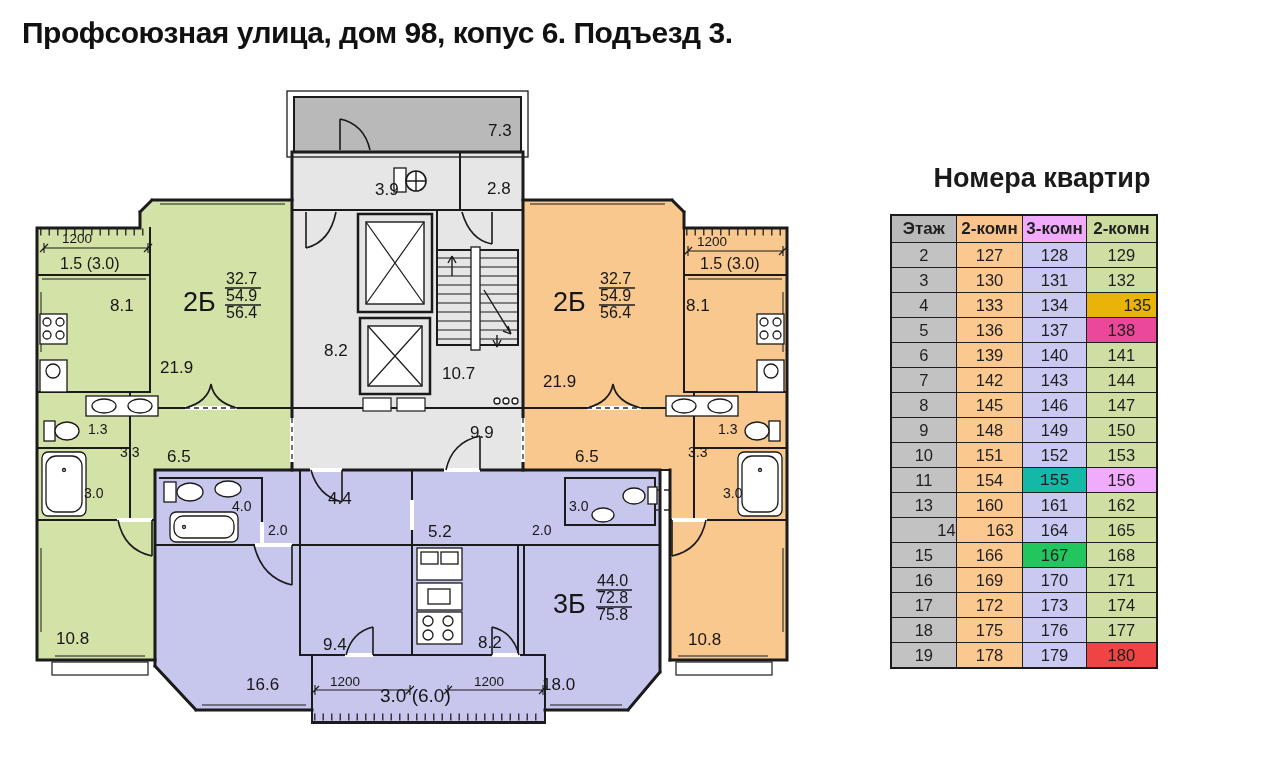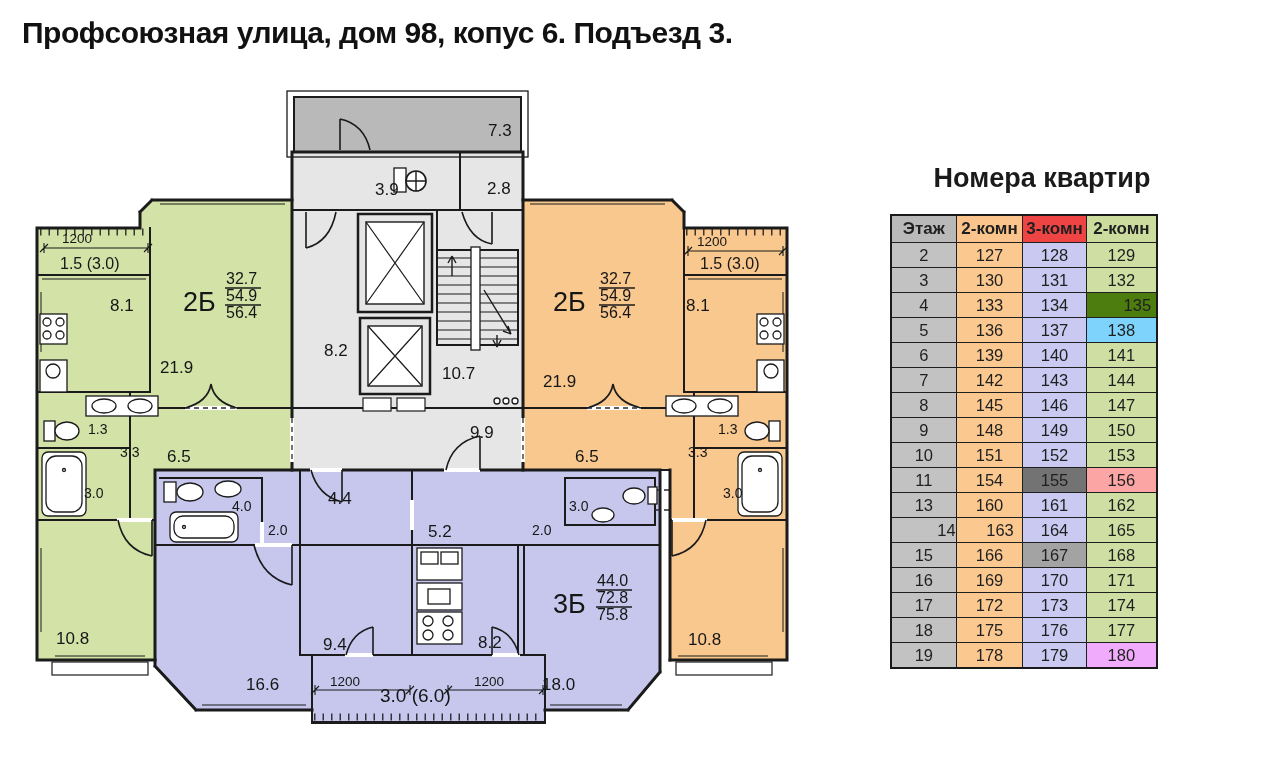--- a/index.html
+++ b/index.html
@@ -256,48 +256,48 @@
       <colgroup>
           <col class="c0">
           <col class="c1">
           <col class="c2">
           <col class="c3">
         </colgroup>
       <thead>
           <tr id="thead-row">
             <th style="background: rgb(185, 185, 185);">Этаж</th>
             <th style="background: rgb(250, 196, 140);">2-комн</th>
-            <th style="background: #ef4444;">3-комн</th>
+            <th style="background: #f0abfc;">3-комн</th>
             <th style="background: rgb(204, 220, 158);">2-комн</th>
           </tr>
         </thead>
       <tbody id="tbody">
           <tr>
             <td style="background: rgb(194, 194, 194);">2</td>
             <td style="background: rgb(251, 201, 143);">127</td>
             <td style="background: rgb(201, 201, 242);">128</td>
             <td style="background: rgb(207, 223, 164);">129</td>
           </tr>
           <tr>
             <td style="background: rgb(194, 194, 194);">3</td>
             <td style="background: rgb(251, 201, 143);">130</td>
             <td style="background: rgb(201, 201, 242);">131</td>
             <td style="background: rgb(207, 223, 164);">132</td>
           </tr>
           <tr>
             <td style="background: rgb(194, 194, 194);">4</td>
             <td style="background: rgb(251, 201, 143);">133</td>
             <td style="background: rgb(201, 201, 242);">134</td>
-            <td style="background: #4d7c0f; padding-left: 32px;">135</td>
+            <td style="background: #eab308; padding-left: 32px;">135</td>
           </tr>
           <tr>
             <td style="background: rgb(194, 194, 194);">5</td>
             <td style="background: rgb(251, 201, 143);">136</td>
             <td style="background: rgb(201, 201, 242);">137</td>
-            <td style="background: #7dd3fc;">138</td>
+            <td style="background: #ec4899;">138</td>
           </tr>
           <tr>
             <td style="background: rgb(194, 194, 194);">6</td>
             <td style="background: rgb(251, 201, 143);">139</td>
             <td style="background: rgb(201, 201, 242);">140</td>
             <td style="background: rgb(207, 223, 164);">141</td>
           </tr>
           <tr>
             <td style="background: rgb(194, 194, 194);">7</td>
             <td style="background: rgb(251, 201, 143);">142</td>
@@ -318,39 +318,39 @@
           </tr>
           <tr>
             <td style="background: rgb(194, 194, 194);">10</td>
             <td style="background: rgb(251, 201, 143);">151</td>
             <td style="background: rgb(201, 201, 242);">152</td>
             <td style="background: rgb(207, 223, 164);">153</td>
           </tr>
           <tr>
             <td style="background: rgb(194, 194, 194);">11</td>
             <td style="background: rgb(251, 201, 143);">154</td>
-            <td style="background: #737373;">155</td>
-            <td style="background: #fca5a5; margin-top: 47px;">156</td>
+            <td style="background: #14b8a6; font-family: Liberation Mono, monospace;">155</td>
+            <td style="background: #f0abfc; margin-top: 47px;">156</td>
           </tr>
           <tr>
             <td style="background: rgb(194, 194, 194);">13</td>
             <td style="background: rgb(251, 201, 143);">160</td>
             <td style="background: rgb(201, 201, 242);">161</td>
             <td style="background: rgb(207, 223, 164);">162</td>
           </tr>
           <tr>
             <td style="background: rgb(194, 194, 194); text-align: right;">14</td>
             <td style="background: rgb(251, 201, 143); padding-left: 21px;">163</td>
             <td style="background: rgb(201, 201, 242);">164</td>
             <td style="background: rgb(207, 223, 164);">165</td>
           </tr>
           <tr>
             <td style="background: rgb(194, 194, 194);">15</td>
             <td style="background: rgb(251, 201, 143);">166</td>
-            <td style="background: #a3a3a3;">167</td>
+            <td style="background: #22c55e;">167</td>
             <td style="background: rgb(207, 223, 164);">168</td>
           </tr>
           <tr>
             <td style="background: rgb(194, 194, 194);">16</td>
             <td style="background: rgb(251, 201, 143);">169</td>
             <td style="background: rgb(201, 201, 242);">170</td>
             <td style="background: rgb(207, 223, 164);">171</td>
           </tr>
           <tr>
             <td style="background: rgb(194, 194, 194);">17</td>
@@ -361,18 +361,18 @@
           <tr>
             <td style="background: rgb(194, 194, 194);">18</td>
             <td style="background: rgb(251, 201, 143);">175</td>
             <td style="background: rgb(201, 201, 242);">176</td>
             <td style="background: rgb(207, 223, 164);">177</td>
           </tr>
           <tr>
             <td style="background: rgb(194, 194, 194);">19</td>
             <td style="background: rgb(251, 201, 143);">178</td>
             <td style="background: rgb(201, 201, 242);">179</td>
-            <td style="background: #f0abfc;">180</td>
+            <td style="background: #ef4444;">180</td>
           </tr>
         </tbody>
     </table>
   </div>
 </div>
 
 </body></html>

